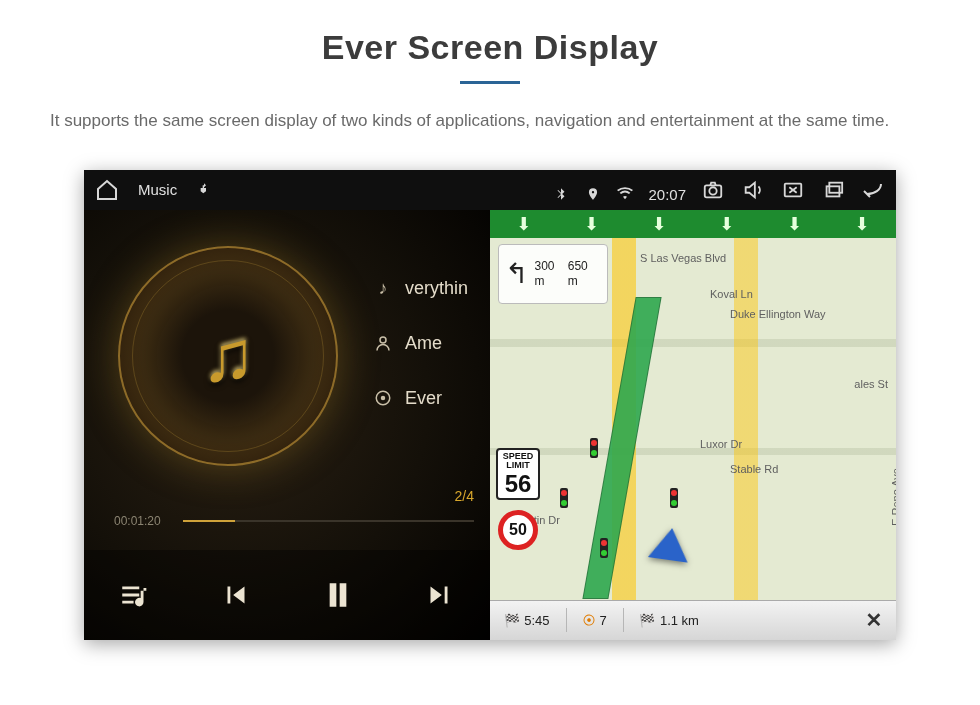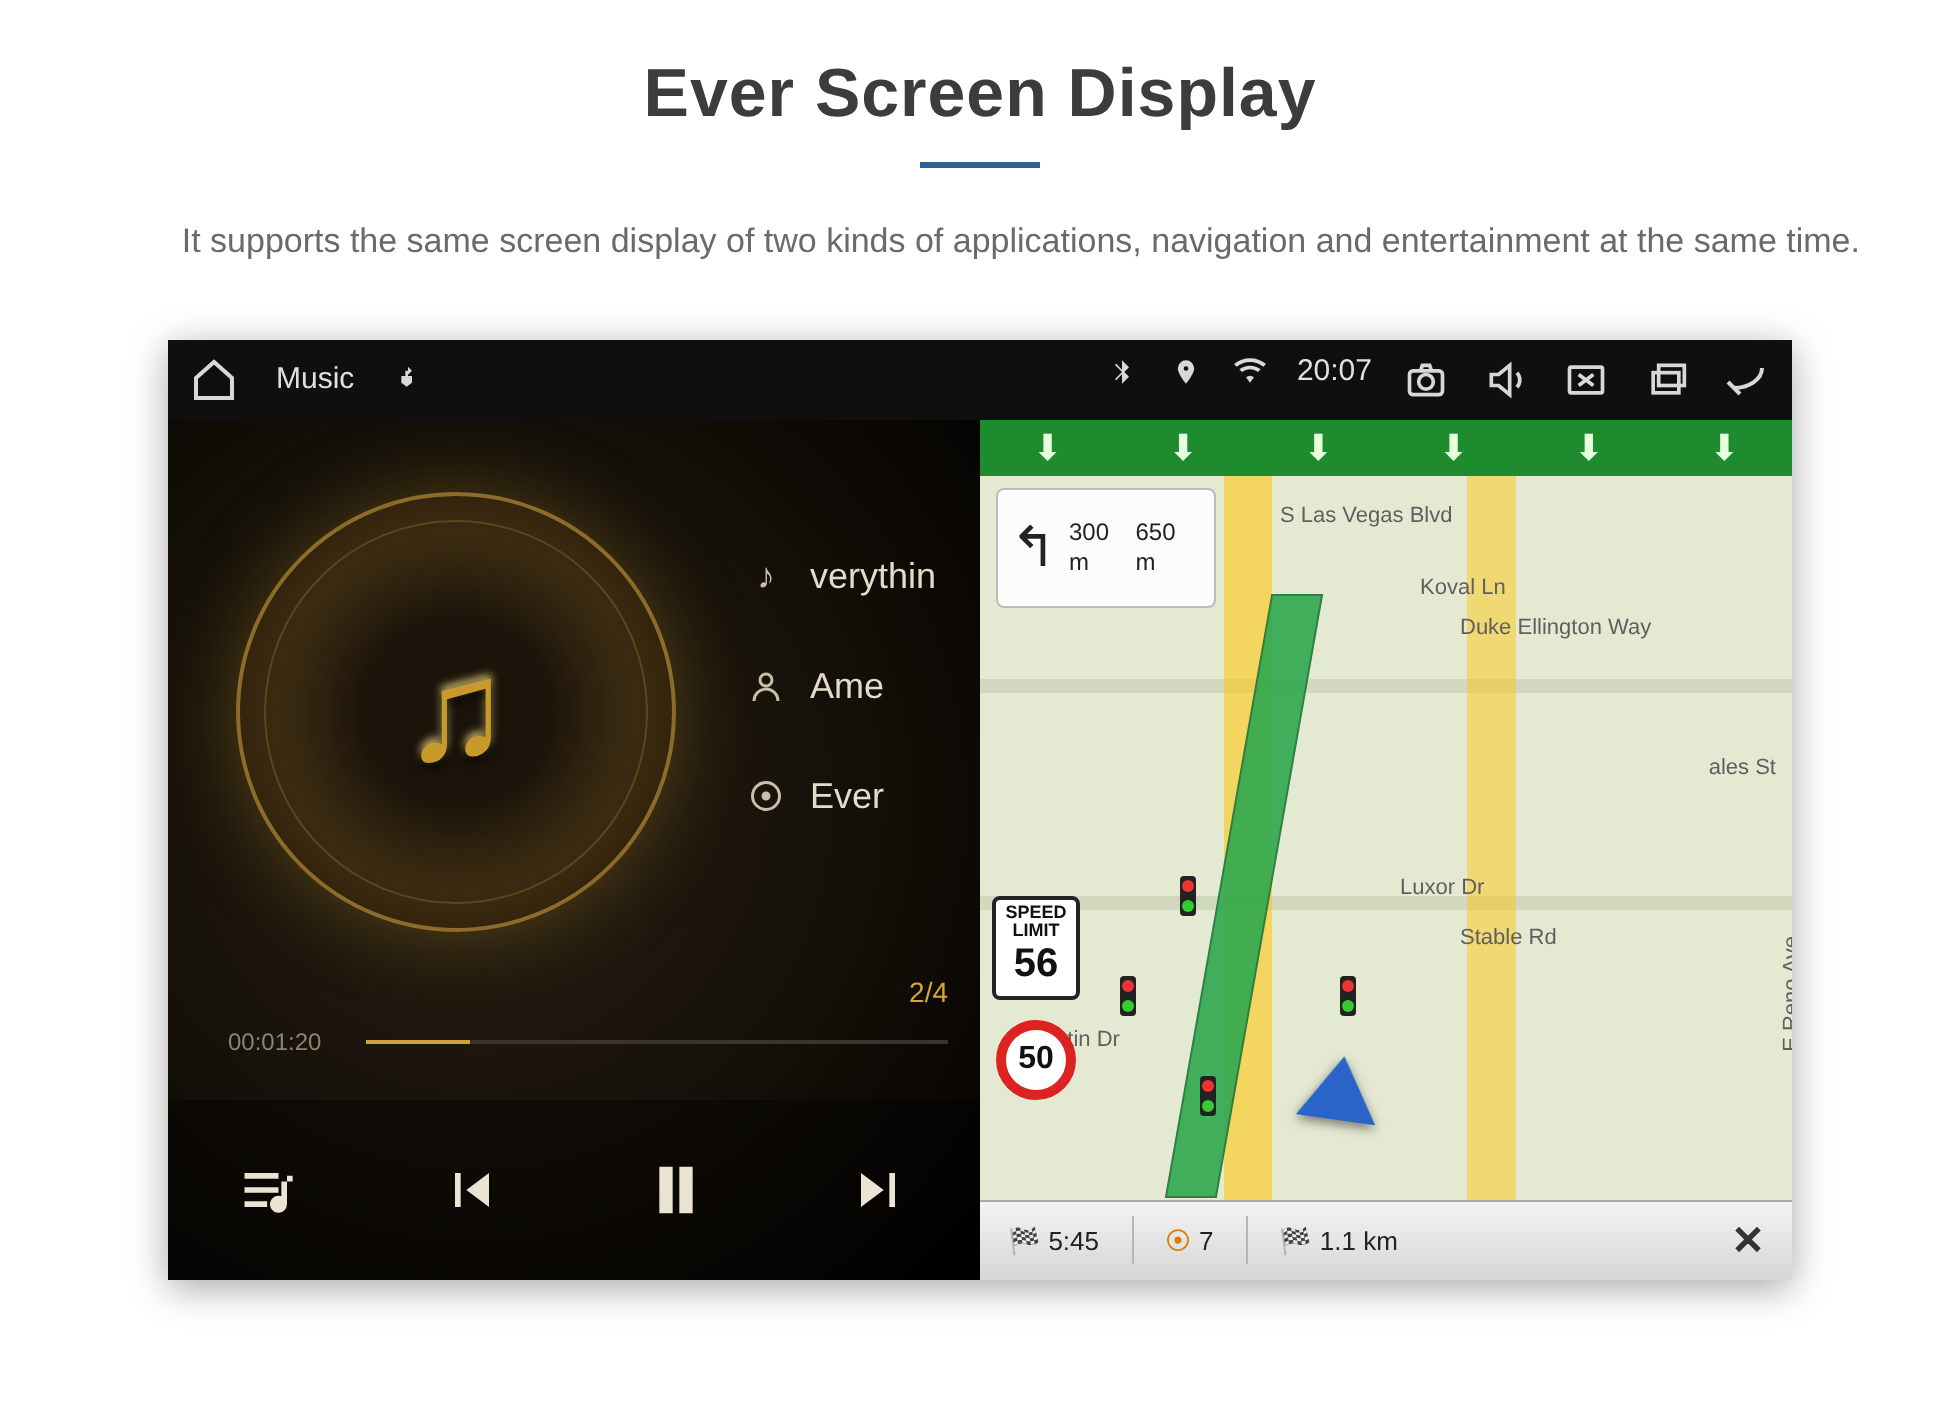--- a/index.html
+++ b/index.html
@@ -19,21 +19,21 @@
     margin-top: 28px;
     letter-spacing: 0.5px;
   }
   .title-underline {
     width: 60px;
     height: 3px;
     background: #2a6496;
     margin: 14px auto 24px;
   }
   .page-desc {
-    text-align: right;
+    text-align: left;
     font-size: 17px;
     color: #6a6a6a;
     max-width: 880px;
     margin: 0 auto 36px;
     line-height: 1.5;
   }
   
   .device {
     width: 812px;
     height: 470px;
@@ -49,21 +49,21 @@
     background: #0f0f0f;
     display: flex;
     align-items: center;
     color: #e8e8e8;
     font-size: 14px;
     padding: 0 10px;
     gap: 8px;
   }
   .statusbar .left { display:flex; align-items:center; gap:18px; }
   .statusbar .spacer { flex:1; }
-  .statusbar .right { display:flex; align-items:flex-start; gap:14px; }
+  .statusbar .right { display:flex; align-items:flex-end; gap:14px; }
   .sbicon { width:18px; height:18px; color:#d8d8d8; display:flex; align-items:center; justify-content:center;}
   .sbtext { font-size:15px; color:#e0e0e0; font-weight:500;}
   .sbicon.big { width:26px; height:26px;}
   
   .split { display:flex; height: calc(100% - 40px); }
   .pane-music { width: 50%; background: radial-gradient(circle at 38% 45%, #2a2013 0%, #141009 55%, #020100 100%); position:relative; color:#dcd3c2; font-size:14px; overflow:hidden;}
   .pane-map   { width: 50%; background:#e7ecd7; position:relative; overflow:hidden;}
   
   .music-disc {
     position:absolute; top:36px; left:34px;
@@ -109,21 +109,21 @@
     width:46px; height:46px; background:linear-gradient(#fdfdfd,#d9d9d9);
     border:1px solid #9a9a9a; border-radius:6px; box-shadow:0 2px 3px rgba(0,0,0,0.35);
     display:flex; align-items:center; justify-content:center; font-size:18px; color:#1c1c1c;
     font-weight:700;
   }
   .map-btn-row{ position:absolute; top:110px; left:32px; display:flex; gap:16px;}
   .speed-sign{
     position:absolute; left:6px; top:238px; width:44px; height:52px; background:#fff;
     border:2px solid #222; border-radius:4px; font-size:9px; text-align:center; padding-top:2px; color:#111; font-weight:700; line-height:1;
   }
-  .speed-sign .num{ font-size:20px; margin-top:2px; display:block;}
+  .speed-sign .num{ font-size:24px; margin-top:2px; display:block;}
   .sign50{
     position:absolute; left:8px; top:300px; width:40px; height:40px; border-radius:50%;
     background:#fff; border:5px solid #d22; display:flex; align-items:center; justify-content:center;
     font-size:16px; font-weight:700; color:#111;
   }
   .nav-cursor{
     position:absolute; left:160px; top:290px; width:0; height:0;
     border-left:20px solid transparent; border-right:20px solid transparent;
     border-bottom:32px solid #2a63c9; filter: drop-shadow(0 2px 3px rgba(0,0,0,0.5));
     transform: rotate(8deg);

